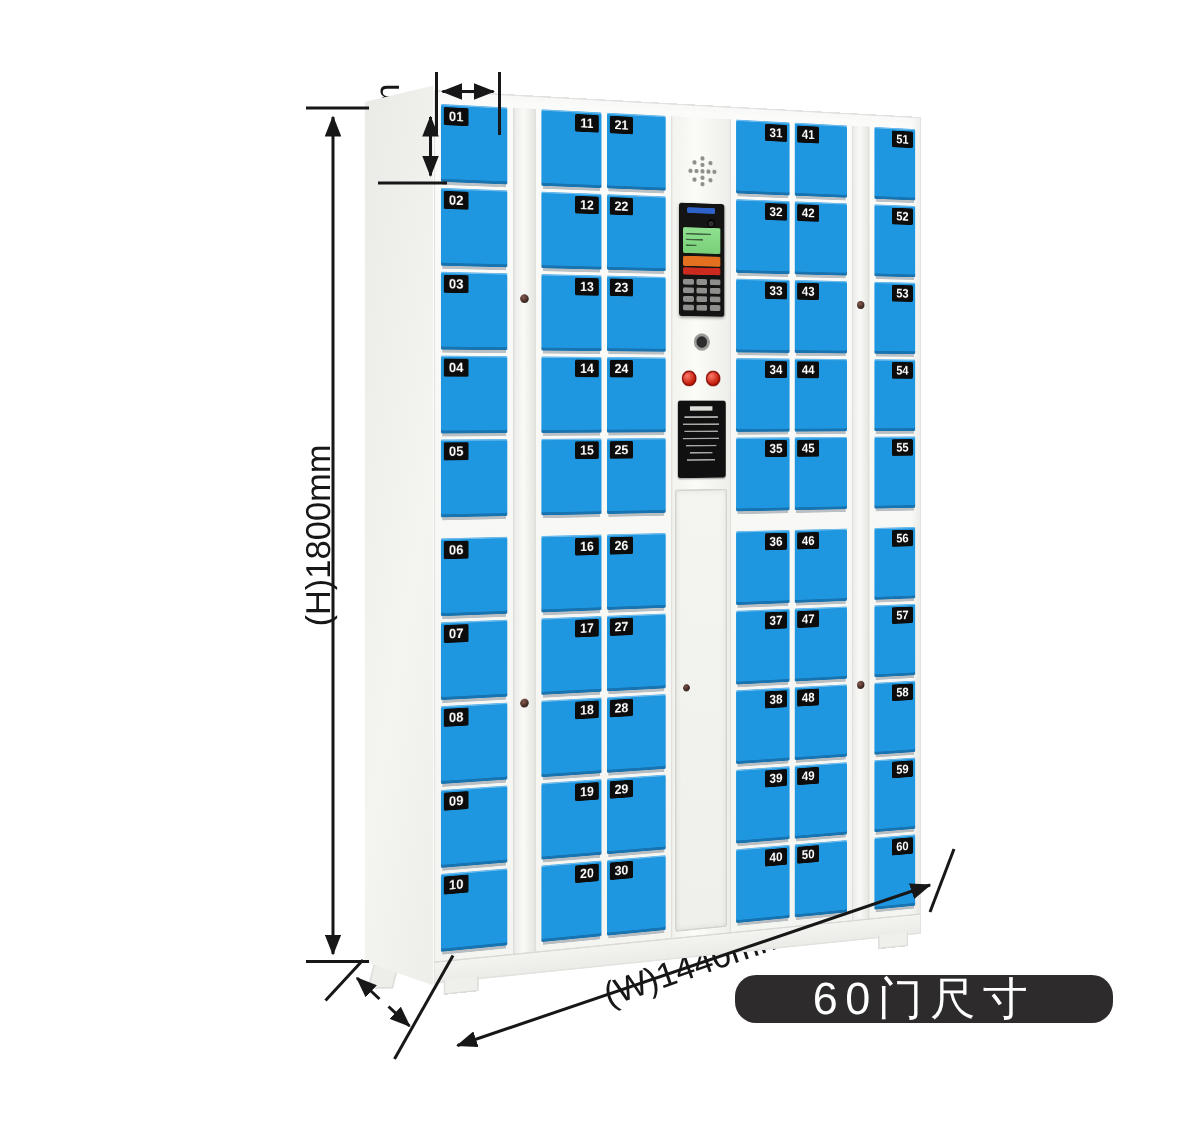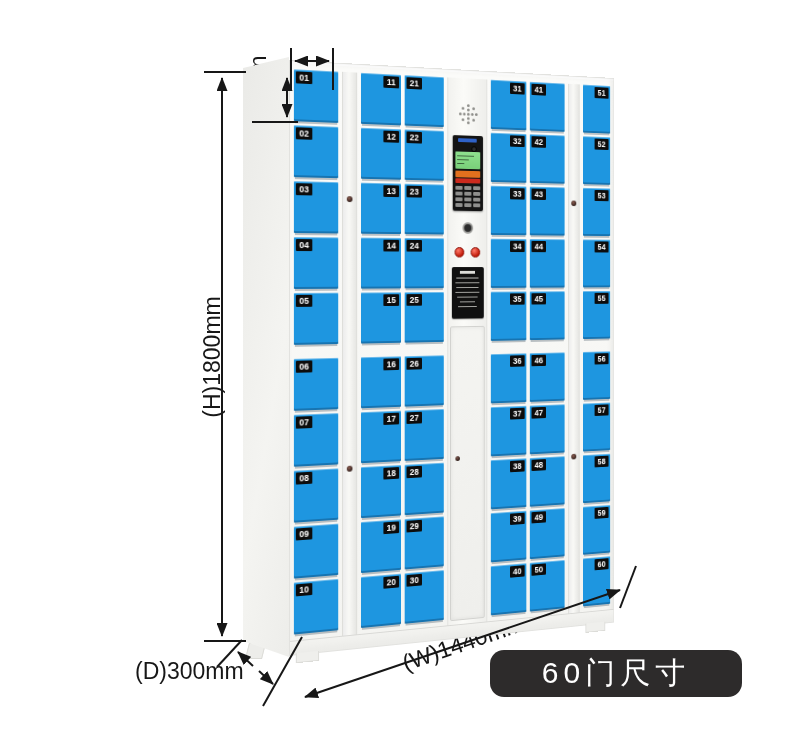--- a/index.html
+++ b/index.html
@@ -13,21 +13,21 @@
              transform:rotate(-90deg);}
   .lbl-h1800{left:137px;top:344px;width:150px;height:26px;font-size:23px;text-align:center;
              transform:rotate(-90deg);}
   .lbl-d300 {left:135px;top:658px;font-size:23px;}
   .lbl-w1440{left:378px;top:630px;width:170px;height:26px;font-size:23px;text-align:center;
              transform:rotate(-19deg);}
 
   .dim-lines{position:absolute;left:0;top:0;pointer-events:none;z-index:6;}
 
   
-  .badge{position:absolute;left:490px;top:650px;width:252px;height:47px;border-radius:14px;
+  .badge{position:absolute;left:490px;top:650px;width:252px;height:32px;border-radius:14px;
          background:var(--badge-bg,#2d2b2b);color:var(--badge-fg,#ffffff);
          display:flex;align-items:center;justify-content:center;
          font-size:30px;letter-spacing:5px;}
 
   
   .side-face{position:absolute;left:243px;top:57px;width:46px;height:600px;
              background:linear-gradient(100deg,#eaeae7 0%,#f4f4f1 60%,#ededea 100%);
              clip-path:polygon(0 11px,100% 0,100% 100%,0 584px);z-index:1;}
   .side-foot{position:absolute;left:247px;top:643px;width:15px;height:14px;background:#ededea;
              border:1px solid #dcdcd8;transform:skewX(-14deg);z-index:0;}
@@ -392,17 +392,16 @@
       <line x1="259" y1="671" x2="273" y2="684" marker-end="url(#ah)"></line>
       <line x1="302" y1="637" x2="263" y2="706"></line>
 
       <line x1="305" y1="697" x2="620" y2="590" marker-start="url(#ah)" marker-end="url(#ah)"></line>
       <line x1="636" y1="566" x2="620" y2="608"></line>
     </g>
   </svg>
 
   <div class="dim-label lbl-h150">(H)150mm</div>
   <div class="dim-label lbl-h1800">(H)1800mm</div>
-  <div class="dim-label lbl-d300">(D)300mm</div>
   <div class="dim-label lbl-w1440">(W)1440mm</div>
 
   <div class="badge">60门尺寸</div>
 </div>
 
 </body></html>

